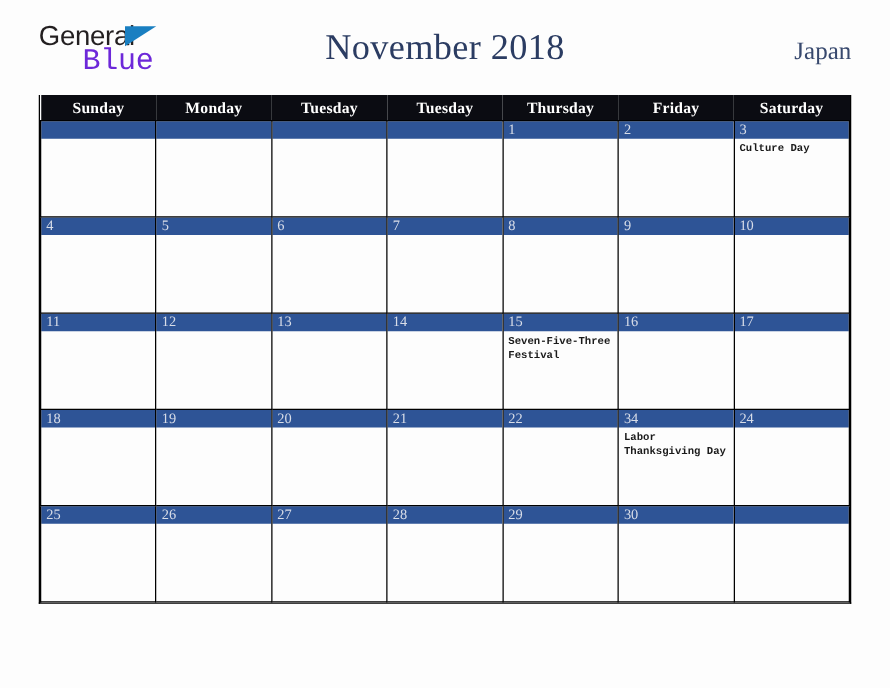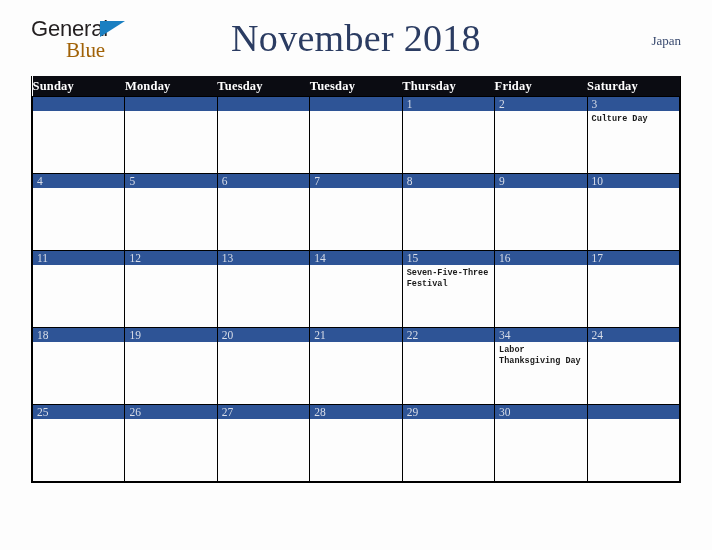--- a/index.html
+++ b/index.html
@@ -48,48 +48,48 @@
     top: 3px;
     width: 0;
     height: 0;
     border-top: 16px solid #1a7fc1;
     border-right: 25px solid transparent;
   }
   .logo-blue {
     position: absolute;
     left: 35px;
     top: 21px;
-    font-family: Liberation Serif, serif;
-    font-size: 21px;
+    font-family: Liberation Mono, monospace;
+    font-size: 24px;
     font-weight: 400;
-    color: #a16207;
+    color: #6d28d9;
     letter-spacing: -0.2px;
     line-height: 22px;
   }
 
   
   .cal-title {
     position: absolute;
     left: 0;
     right: 0;
     top: 4px;
     text-align: center;
-    font-size: 38px;
+    font-size: 29px;
     font-weight: 400;
     color: #2b3c62;
     letter-spacing: 0.3px;
     line-height: 40px;
   }
 
   
   .cal-country {
     position: absolute;
     right: 0;
     top: 18px;
-    font-size: 13px;
+    font-size: 20px;
     color: #38496e;
     line-height: 18px;
     text-align: right;
   }
 
   
   .cal-wrap {
     margin: 0 31px;
     border: 1px solid #000;
     border-top: none;
@@ -101,21 +101,21 @@
     width: 100%;
     table-layout: fixed;
   }
   table.calendar th {
     background: #0b0c12;
     color: #ffffff;
     font-size: 12.5px;
     font-weight: bold;
     height: 20px;
     padding: 0;
-    text-align: left;
+    text-align: center;
     letter-spacing: 0.2px;
     border: none;
   }
   table.calendar td {
     border: 1px solid #000;
     padding: 0;
     vertical-align: top;
     height: 76px;
     background: #fdfdfd;
   }

